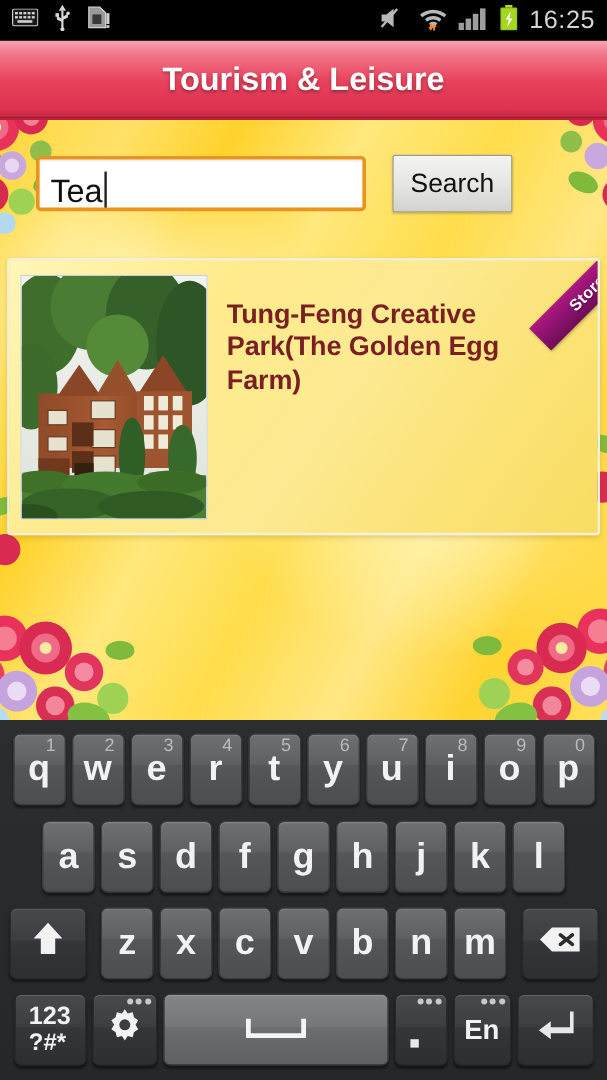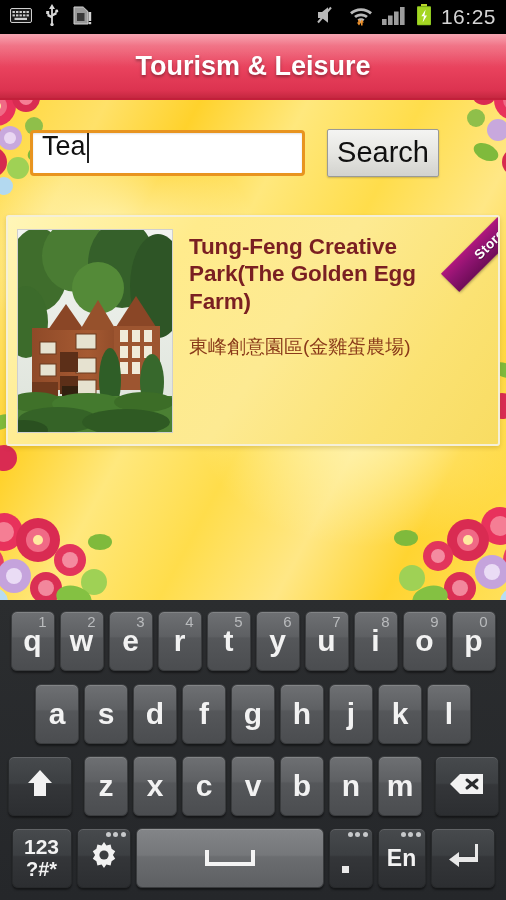--- a/index.html
+++ b/index.html
@@ -73,47 +73,47 @@
   .fl-mr{ right:-34px; top:250px; width:90px; height:110px; }
 
   
   .search-row{
     position:absolute; left:0; top:0; width:506px; height:105px;
     display:flex; align-items:center;
   }
   .search-input{
     margin-left:30px; width:275px; height:46px;
     background:#fff; border:3px solid #e8941f; border-radius:4px;
-    display:flex; align-items:flex-start; padding-left:9px;
+    display:flex; align-items:flex-end; padding-left:9px;
     box-shadow:inset 0 1px 2px rgba(0,0,0,.12);
   }
   .search-input .val{ font-size:27px; color:#111; line-height:1; font-family:"Liberation Sans",sans-serif; }
   .caret{ display:inline-block; width:2px; height:30px; background:#222; margin-left:1px; }
   .search-btn{
-    margin-left:22px; width:112px; height:48px;
+    margin-left:22px; width:100px; height:48px;
     background:linear-gradient(to bottom,#f4f4f2 0%,#e6e6e2 50%,#d2d2ce 100%);
     border:1px solid #9a9a96; border-radius:2px;
     display:flex; align-items:center; justify-content:center;
-    font-size:29px; color:#101010;
+    font-size:22px; color:#101010;
     box-shadow:0 1px 2px rgba(0,0,0,.2);
   }
 
   
   .card{
     position:absolute; left:6px; top:115px; width:494px; height:231px;
     background:linear-gradient(125deg,#fff6b8 0%,#ffeb8c 30%,#fdea92 55%,#fbe273 80%,#f8dc62 100%);
     border:2px solid #f5f0d8; border-radius:3px;
     box-shadow:0 2px 4px rgba(120,90,0,.22);
     display:flex; overflow:hidden;
   }
   .card-thumb{
     width:156px; height:204px; margin:12px 0 0 9px;
     border:1px solid #cfcfcf; background:#fff; overflow:hidden; flex:0 0 auto;
   }
-  .card-body{ flex:1; padding:16px 16px 0 16px; min-width:0; }
+  .card-body{ flex:1; padding:31px 16px 0 16px; min-width:0; }
   .card-title{
     color:#7a1f22; font-size:22.5px; font-weight:bold; line-height:1.22;
     letter-spacing:-.1px;
   }
   .card-subtitle{
     margin-top:20px; color:#8a3a1a; font-size:19px; line-height:1.3;
   }
   .card-cat{
     margin-top:30px; color:#8a8a50; font-size:16.5px;
   }
@@ -450,21 +450,20 @@
         <ellipse cx="18" cy="172" rx="26" ry="10" fill="#3f7129"></ellipse>
         <ellipse cx="70" cy="174" rx="36" ry="11" fill="#447a2e"></ellipse>
         <ellipse cx="126" cy="172" rx="30" ry="10" fill="#3c6d27"></ellipse>
         <ellipse cx="40" cy="190" rx="40" ry="13" fill="#356327"></ellipse>
         <ellipse cx="108" cy="192" rx="44" ry="13" fill="#2f5a23"></ellipse>
         <ellipse cx="6" cy="200" rx="24" ry="10" fill="#2a5020"></ellipse>
       </svg>
     </div>
     <div class="card-body">
       <div class="card-title">Tung-Feng Creative Park(The Golden Egg Farm)</div>
-      <div class="card-subtitle">東峰創意園區(金雞蛋農場)</div>
     </div>
     <div class="ribbon">
       <div class="ribbon-inner">
         <span>Store</span>
       </div>
     </div>
   </div>
 </div>
 
 <div class="keyboard">
@@ -547,21 +546,21 @@
               <line x1="18" y1="8" x2="28" y2="16"></line>
               <line x1="28" y1="8" x2="18" y2="16"></line>
             </g>
           </svg>
       </span>
     </div>
   </div>
 
   <div class="kbrow r4">
     <div class="key dark sym">
-      <span style="display:block;text-align:center">
+      <span style="display:block;text-align:left">
         <span class="l1">123</span>
         <span class="l2">?#*</span>
       </span>
     </div>
     <div class="key dark gear">
       <span class="dots">
           <i></i>
           <i></i>
           <i></i>
         </span>

